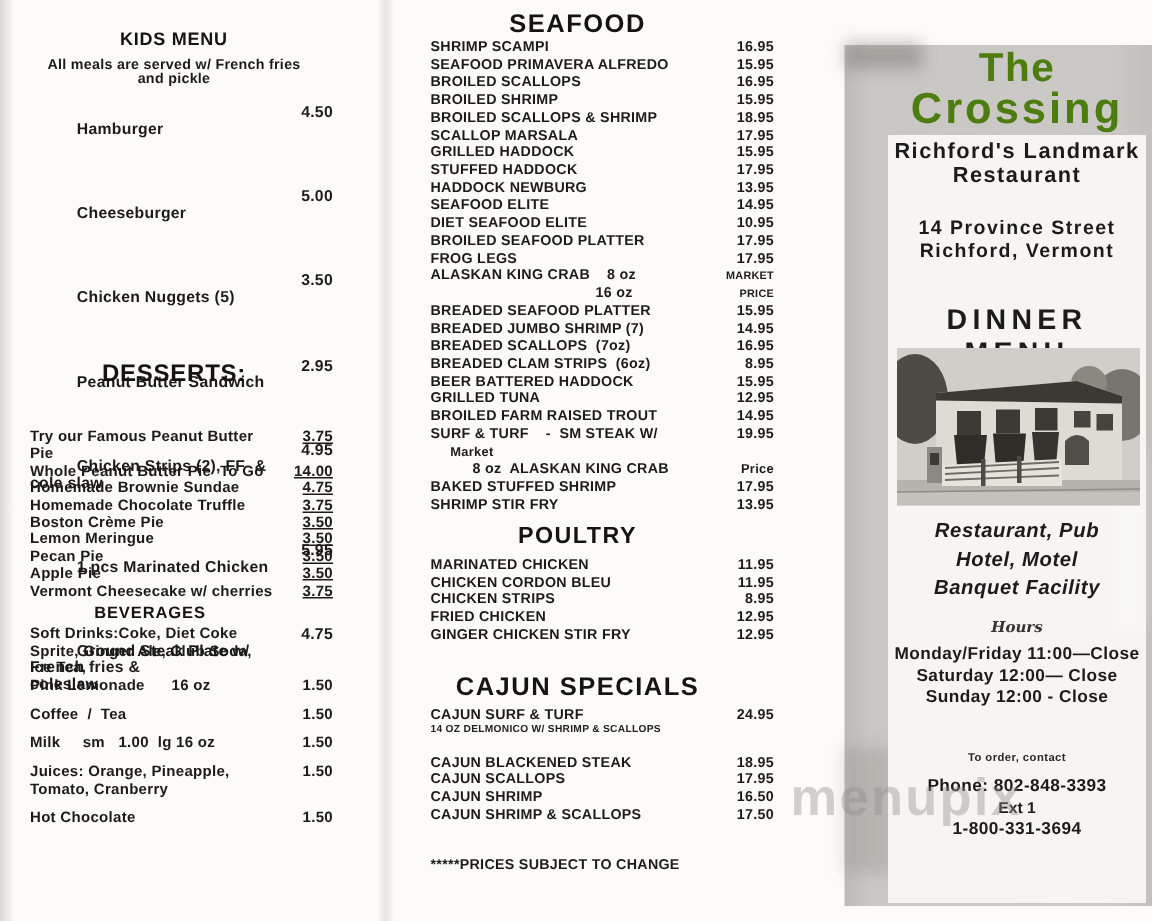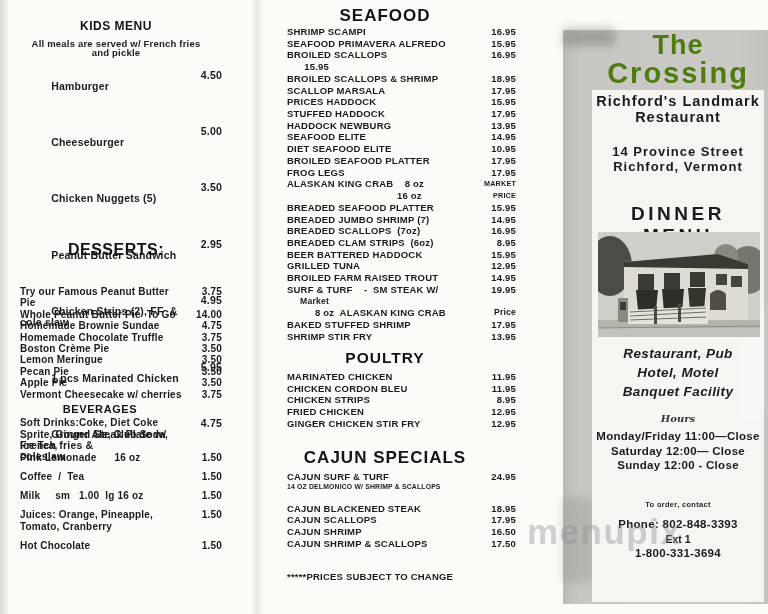--- a/index.html
+++ b/index.html
@@ -11,21 +11,21 @@
   .mlist{position:absolute;}
   .mrow{display:flex;align-items:flex-start;}
   .mname{flex:1;font-weight:bold;white-space:pre-wrap;}
   .mname2{display:block;font-weight:bold;white-space:pre-wrap;}
   .mprice{font-weight:bold;text-align:right;white-space:pre;}
   .msub{font-weight:bold;font-size:6.8px;line-height:7px;letter-spacing:.2px;color:#222;}
   
   .klist .mrow{font-size:10.5px;line-height:11px;margin-bottom:12.2px;letter-spacing:.2px;}
   .klist .mprice{width:36px;}
   .dlist .mrow{font-size:10px;line-height:11.4px;letter-spacing:.2px;}
-  .dlist .mprice{width:38px;}
+  .dlist .mprice{width:38px;text-decoration:underline;}
   .blist .mrow{font-size:10px;line-height:11.6px;letter-spacing:.2px;}
   .blist .mprice{width:38px;}
   .blist .gap{margin-top:7.5px;}
   
   .slist .mrow{font-size:9.5px;line-height:11.72px;letter-spacing:.2px;}
   .slist .mprice{width:42px;}
   .ind1 .mname{padding-left:22px;}
   .ind1s .mname{padding-left:28px;}
   .ind2 .mname{padding-left:110px;}
   .psm .mprice{font-size:7.2px;line-height:11.72px;}
@@ -250,35 +250,36 @@
         <span class="mname"><span>SEAFOOD PRIMAVERA ALFREDO</span></span>
         <span class="mprice">15.95</span>
       </div>
 
       <div class="mrow">
         <span class="mname"><span>BROILED SCALLOPS</span></span>
         <span class="mprice">16.95</span>
       </div>
 
       <div class="mrow">
+        <span class="mname"><span>BROILED SHRIMP</span></span>
         <span class="mprice">15.95</span>
       </div>
 
       <div class="mrow">
         <span class="mname"><span>BROILED SCALLOPS &amp; SHRIMP</span></span>
         <span class="mprice">18.95</span>
       </div>
 
       <div class="mrow">
         <span class="mname"><span>SCALLOP MARSALA</span></span>
         <span class="mprice">17.95</span>
       </div>
 
       <div class="mrow">
-        <span class="mname"><span>PRICES HADDOCK</span></span>
+        <span class="mname"><span>GRILLED HADDOCK</span></span>
         <span class="mprice">15.95</span>
       </div>
 
       <div class="mrow">
         <span class="mname"><span>STUFFED HADDOCK</span></span>
         <span class="mprice">17.95</span>
       </div>
 
       <div class="mrow">
         <span class="mname"><span>HADDOCK NEWBURG</span></span>

